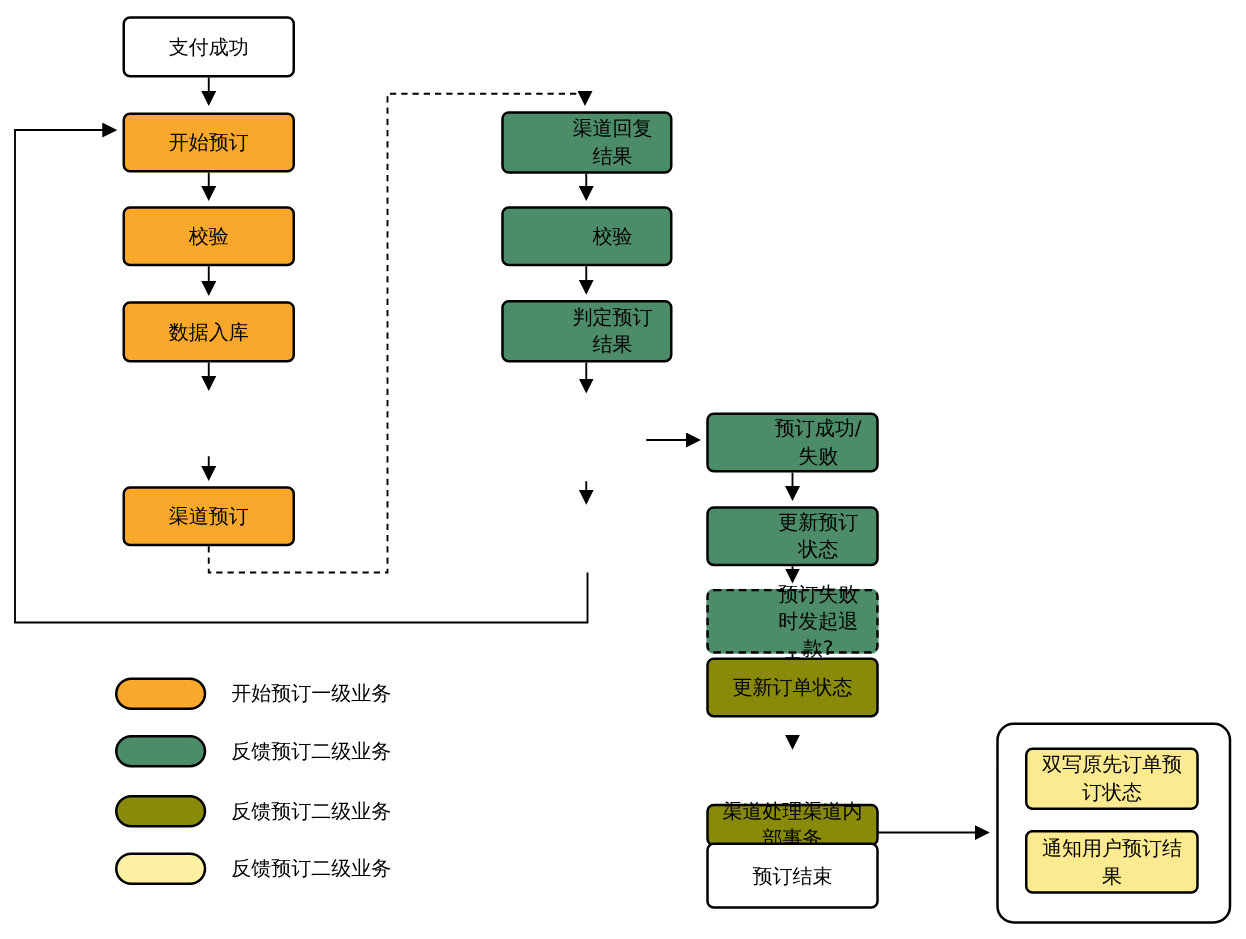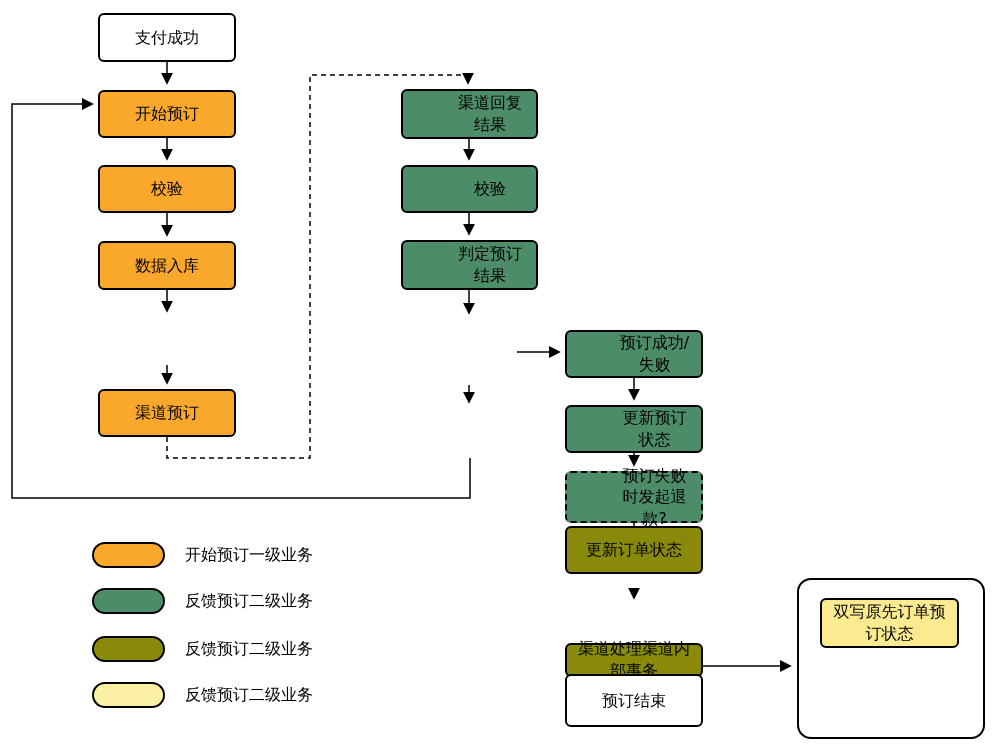--- a/index.html
+++ b/index.html
@@ -149,20 +149,23 @@
     <span>渠道处理渠道内部事务</span>
   </div>
   <div class="node white n-end">
     <span>预订结束</span>
   </div>
 
   <div class="node white n-container"></div>
   <div class="node yellow n-dual">
     <span>双写原先订单预订状态</span>
   </div>
+  <div class="node yellow n-notify">
+    <span>通知用户预订结果</span>
+  </div>
 
   <div class="legend-row lg-1">
     <span class="swatch sw-orange"></span>
     <span class="legend-label">开始预订一级业务</span>
   </div>
   <div class="legend-row lg-2">
     <span class="swatch sw-green"></span>
     <span class="legend-label">反馈预订二级业务</span>
   </div>
   <div class="legend-row lg-3">

